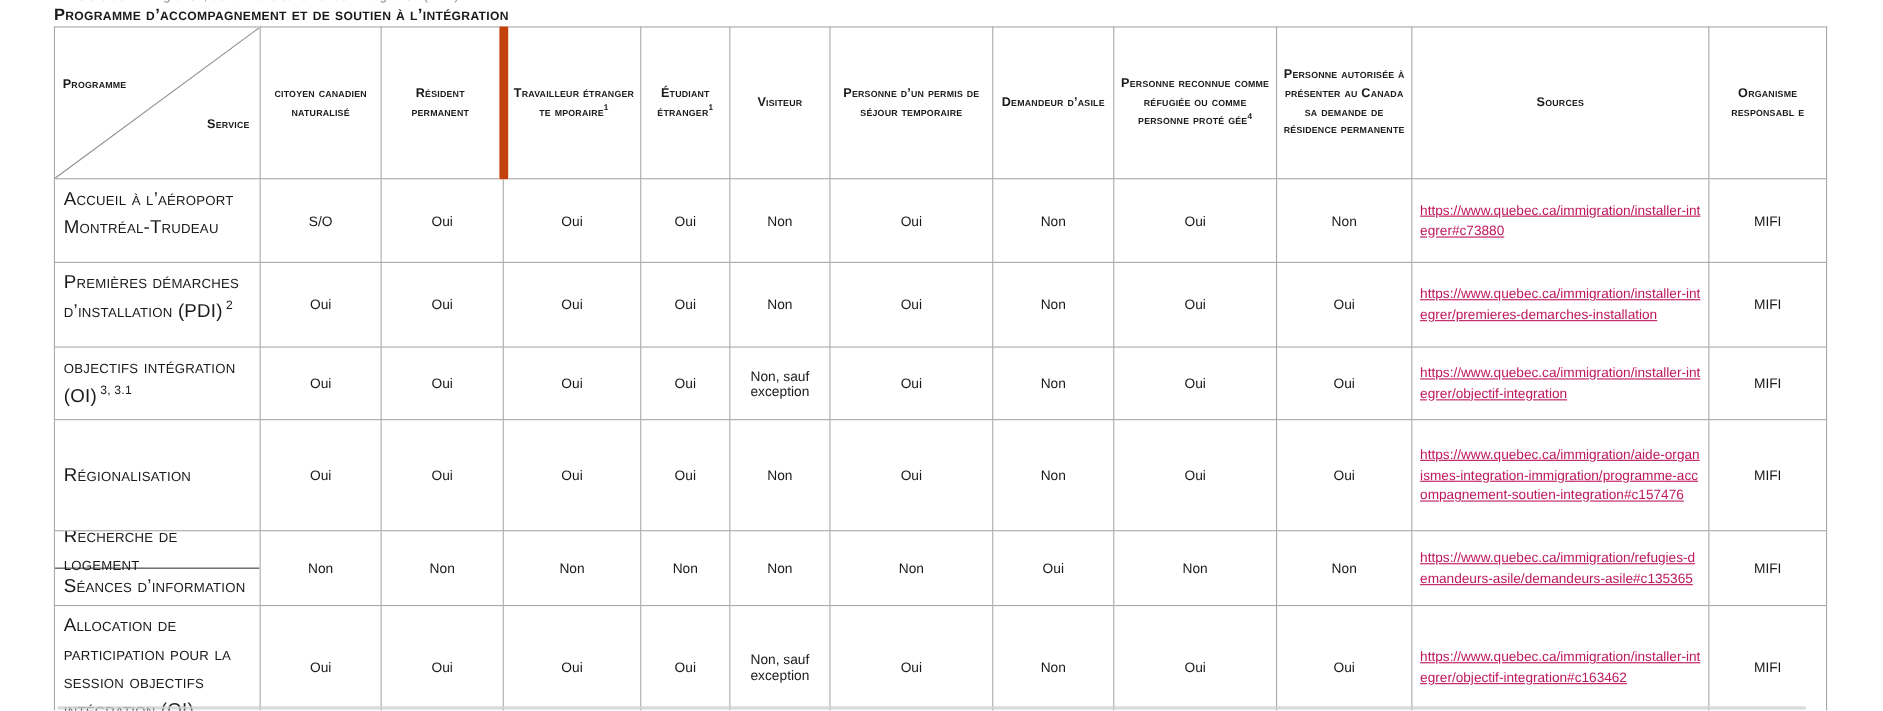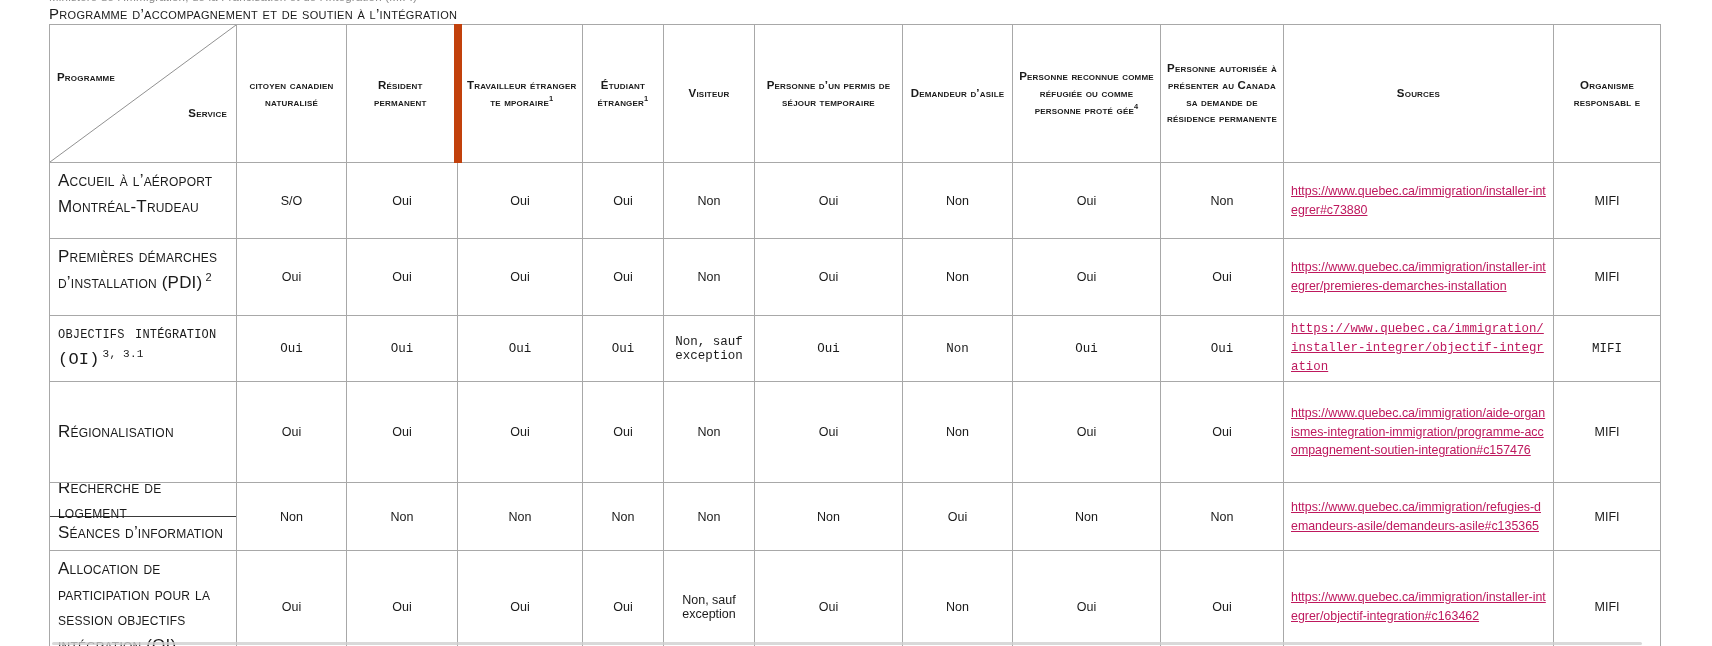--- a/index.html
+++ b/index.html
@@ -7,21 +7,21 @@
     width:1712px;height:646px;position:relative;overflow:hidden;
     background:#ffffff;color:#1a1a1a;
     font-family:"Liberation Sans", sans-serif;
   }
   
   .clip-top{position:absolute;left:49px;top:0;height:5px;width:700px;overflow:hidden;}
   .clip-top span{display:block;margin-top:-9px;font-size:11.5px;color:#8a8a8a;letter-spacing:.2px;}
 
   .title{
     position:absolute;left:49px;top:5px;
-    font-size:15px;font-weight:normal;font-variant:small-caps;letter-spacing:.3px;
+    font-size:15px;font-weight:bold;font-variant:small-caps;letter-spacing:.3px;
   }
 
   table{
     position:absolute;left:49px;top:24px;width:1612px;
     border-collapse:collapse;table-layout:fixed;
   }
   th,td{border:1px solid #a8a8a8;overflow:hidden;}
 
   thead th{
     font-weight:bold;font-size:11.5px;font-variant:small-caps;letter-spacing:.2px;
@@ -126,21 +126,21 @@
         <td>Oui</td>
         <td>Oui</td>
         <td>Non</td>
         <td>Oui</td>
         <td>Non</td>
         <td>Oui</td>
         <td>Oui</td>
         <td class="src"><a href="#">https://www.quebec.ca/immigration/installer-integrer/premieres-demarches-installation</a></td>
         <td class="org">MIFI</td>
       </tr>
-      <tr style="height: 66px; font-family: Liberation Mono, monospace;">
+      <tr style="height: 66px;">
         <td class="program">objectifs intégration (OI)<sup>3, 3.1</sup></td>
         <td>Oui</td>
         <td>Oui</td>
         <td>Oui</td>
         <td>Oui</td>
         <td>Non, sauf exception</td>
         <td>Oui</td>
         <td>Non</td>
         <td>Oui</td>
         <td>Oui</td>

